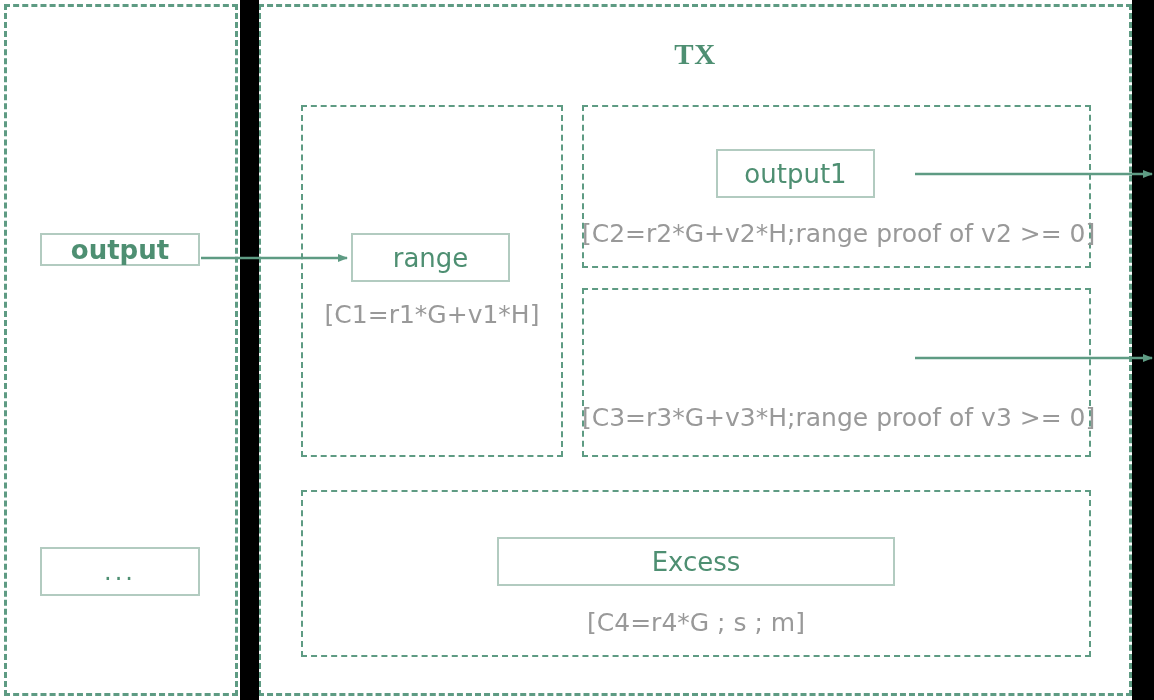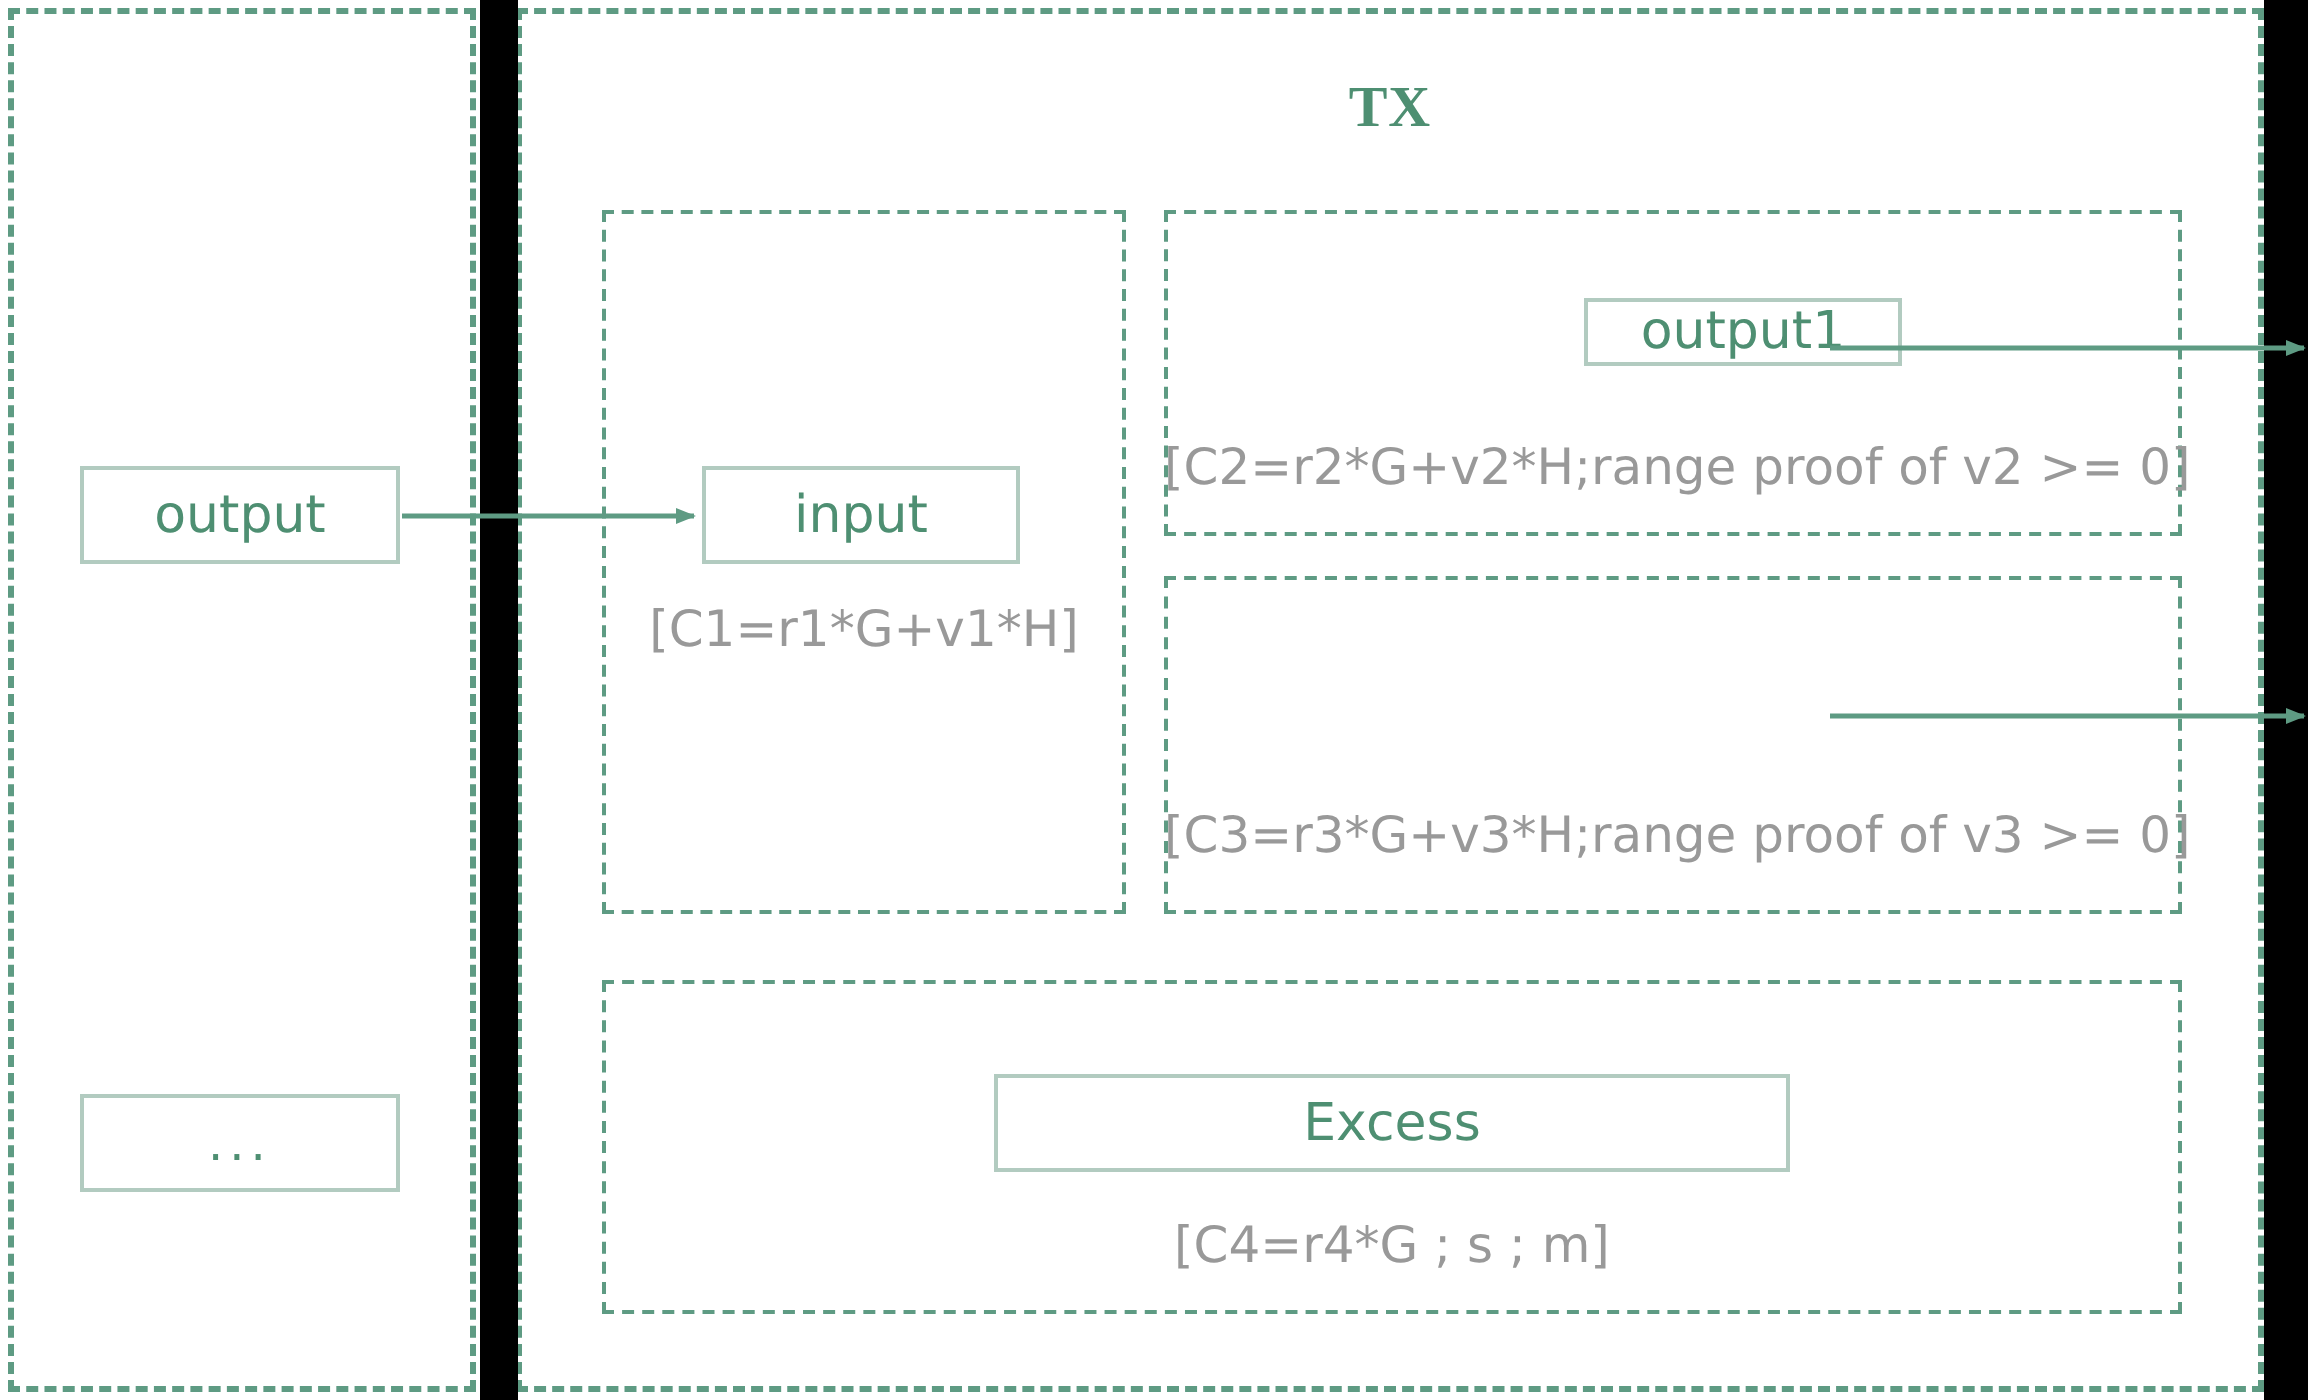--- a/index.html
+++ b/index.html
@@ -64,25 +64,25 @@
     border: 2px solid #b2cbc0;
     box-sizing: border-box;
     background: #ffffff;
     color: #4e8f72;
     font-size: 26px;
     display: flex;
     align-items: center;
     justify-content: center;
     white-space: nowrap;
   }
-  #node-output   { left: 40px;  top: 233px; width: 160px; height: 49px; }
+  #node-output   { left: 40px;  top: 233px; width: 160px; height: 33px; font-weight: bold; }
   #node-dots     { left: 40px;  top: 547px; width: 160px; height: 49px;
                    font-size: 24px; letter-spacing: 3px; }
   #node-input    { left: 351px; top: 233px; width: 159px; height: 49px; }
-  #node-output1  { left: 792px; top: 149px; width: 159px; height: 34px; }
+  #node-output1  { left: 716px; top: 149px; width: 159px; height: 49px; }
   #node-output2  { left: 754px; top: 333px; width: 159px; height: 49px; }
   #node-excess   { left: 497px; top: 537px; width: 398px; height: 49px; }
 
   
   .caption {
     position: absolute;
     color: #999999;
     font-size: 25px;
     text-align: center;
     white-space: nowrap;
@@ -114,21 +114,21 @@
   <div class="panel-title" id="title-tx">TX</div>
 
   <div class="node" id="node-output">output</div>
   <div class="node" id="node-dots">...</div>
 
   <div class="group" id="group-input"></div>
   <div class="group" id="group-output1"></div>
   <div class="group" id="group-output2"></div>
   <div class="group" id="group-excess"></div>
 
-  <div class="node" id="node-input">input</div>
+  <div class="node" id="node-input">range</div>
   <div class="node" id="node-output1">output1</div>
   <div class="node" id="node-excess">Excess</div>
 
   <div class="caption" id="cap-input">[C1=r1*G+v1*H]</div>
   <div class="caption" id="cap-output1">[C2=r2*G+v2*H;range proof of v2 &gt;= 0]</div>
   <div class="caption" id="cap-output2">[C3=r3*G+v3*H;range proof of v3 &gt;= 0]</div>
   <div class="caption" id="cap-excess">[C4=r4*G ; s ; m]</div>
 
   <svg id="arrows" viewBox="0 0 1154 700" xmlns="http://www.w3.org/2000/svg">
     <defs>

